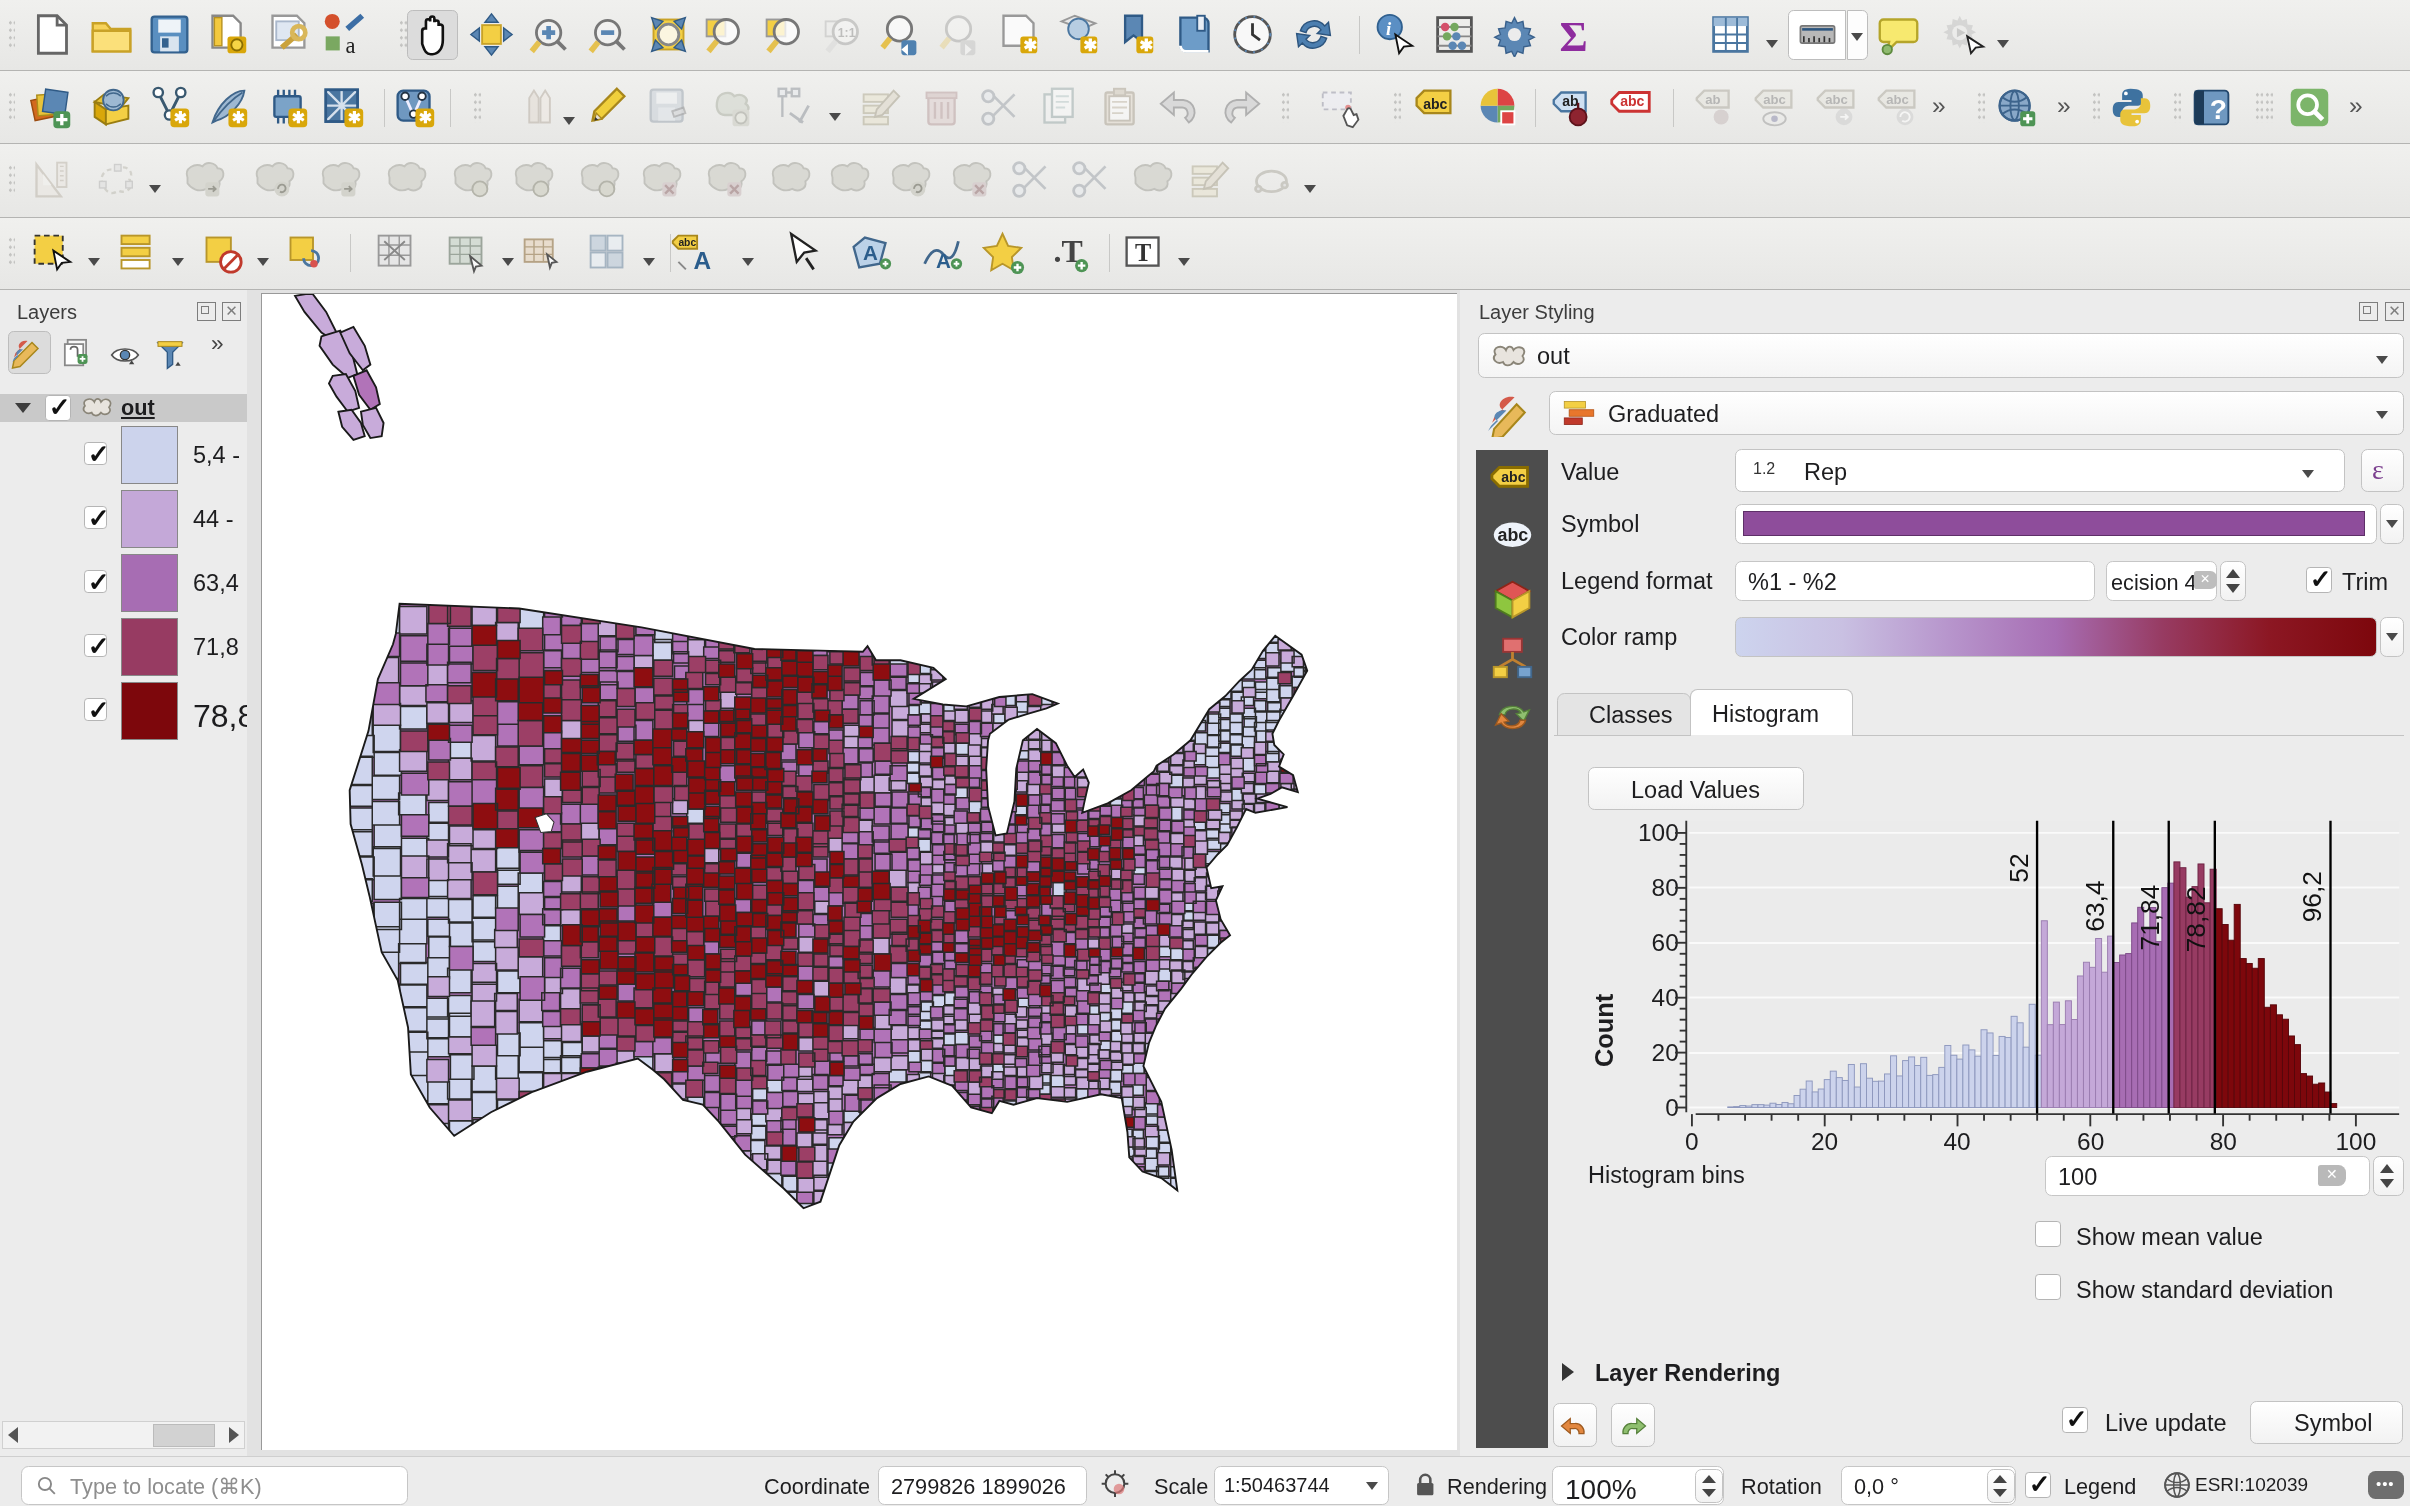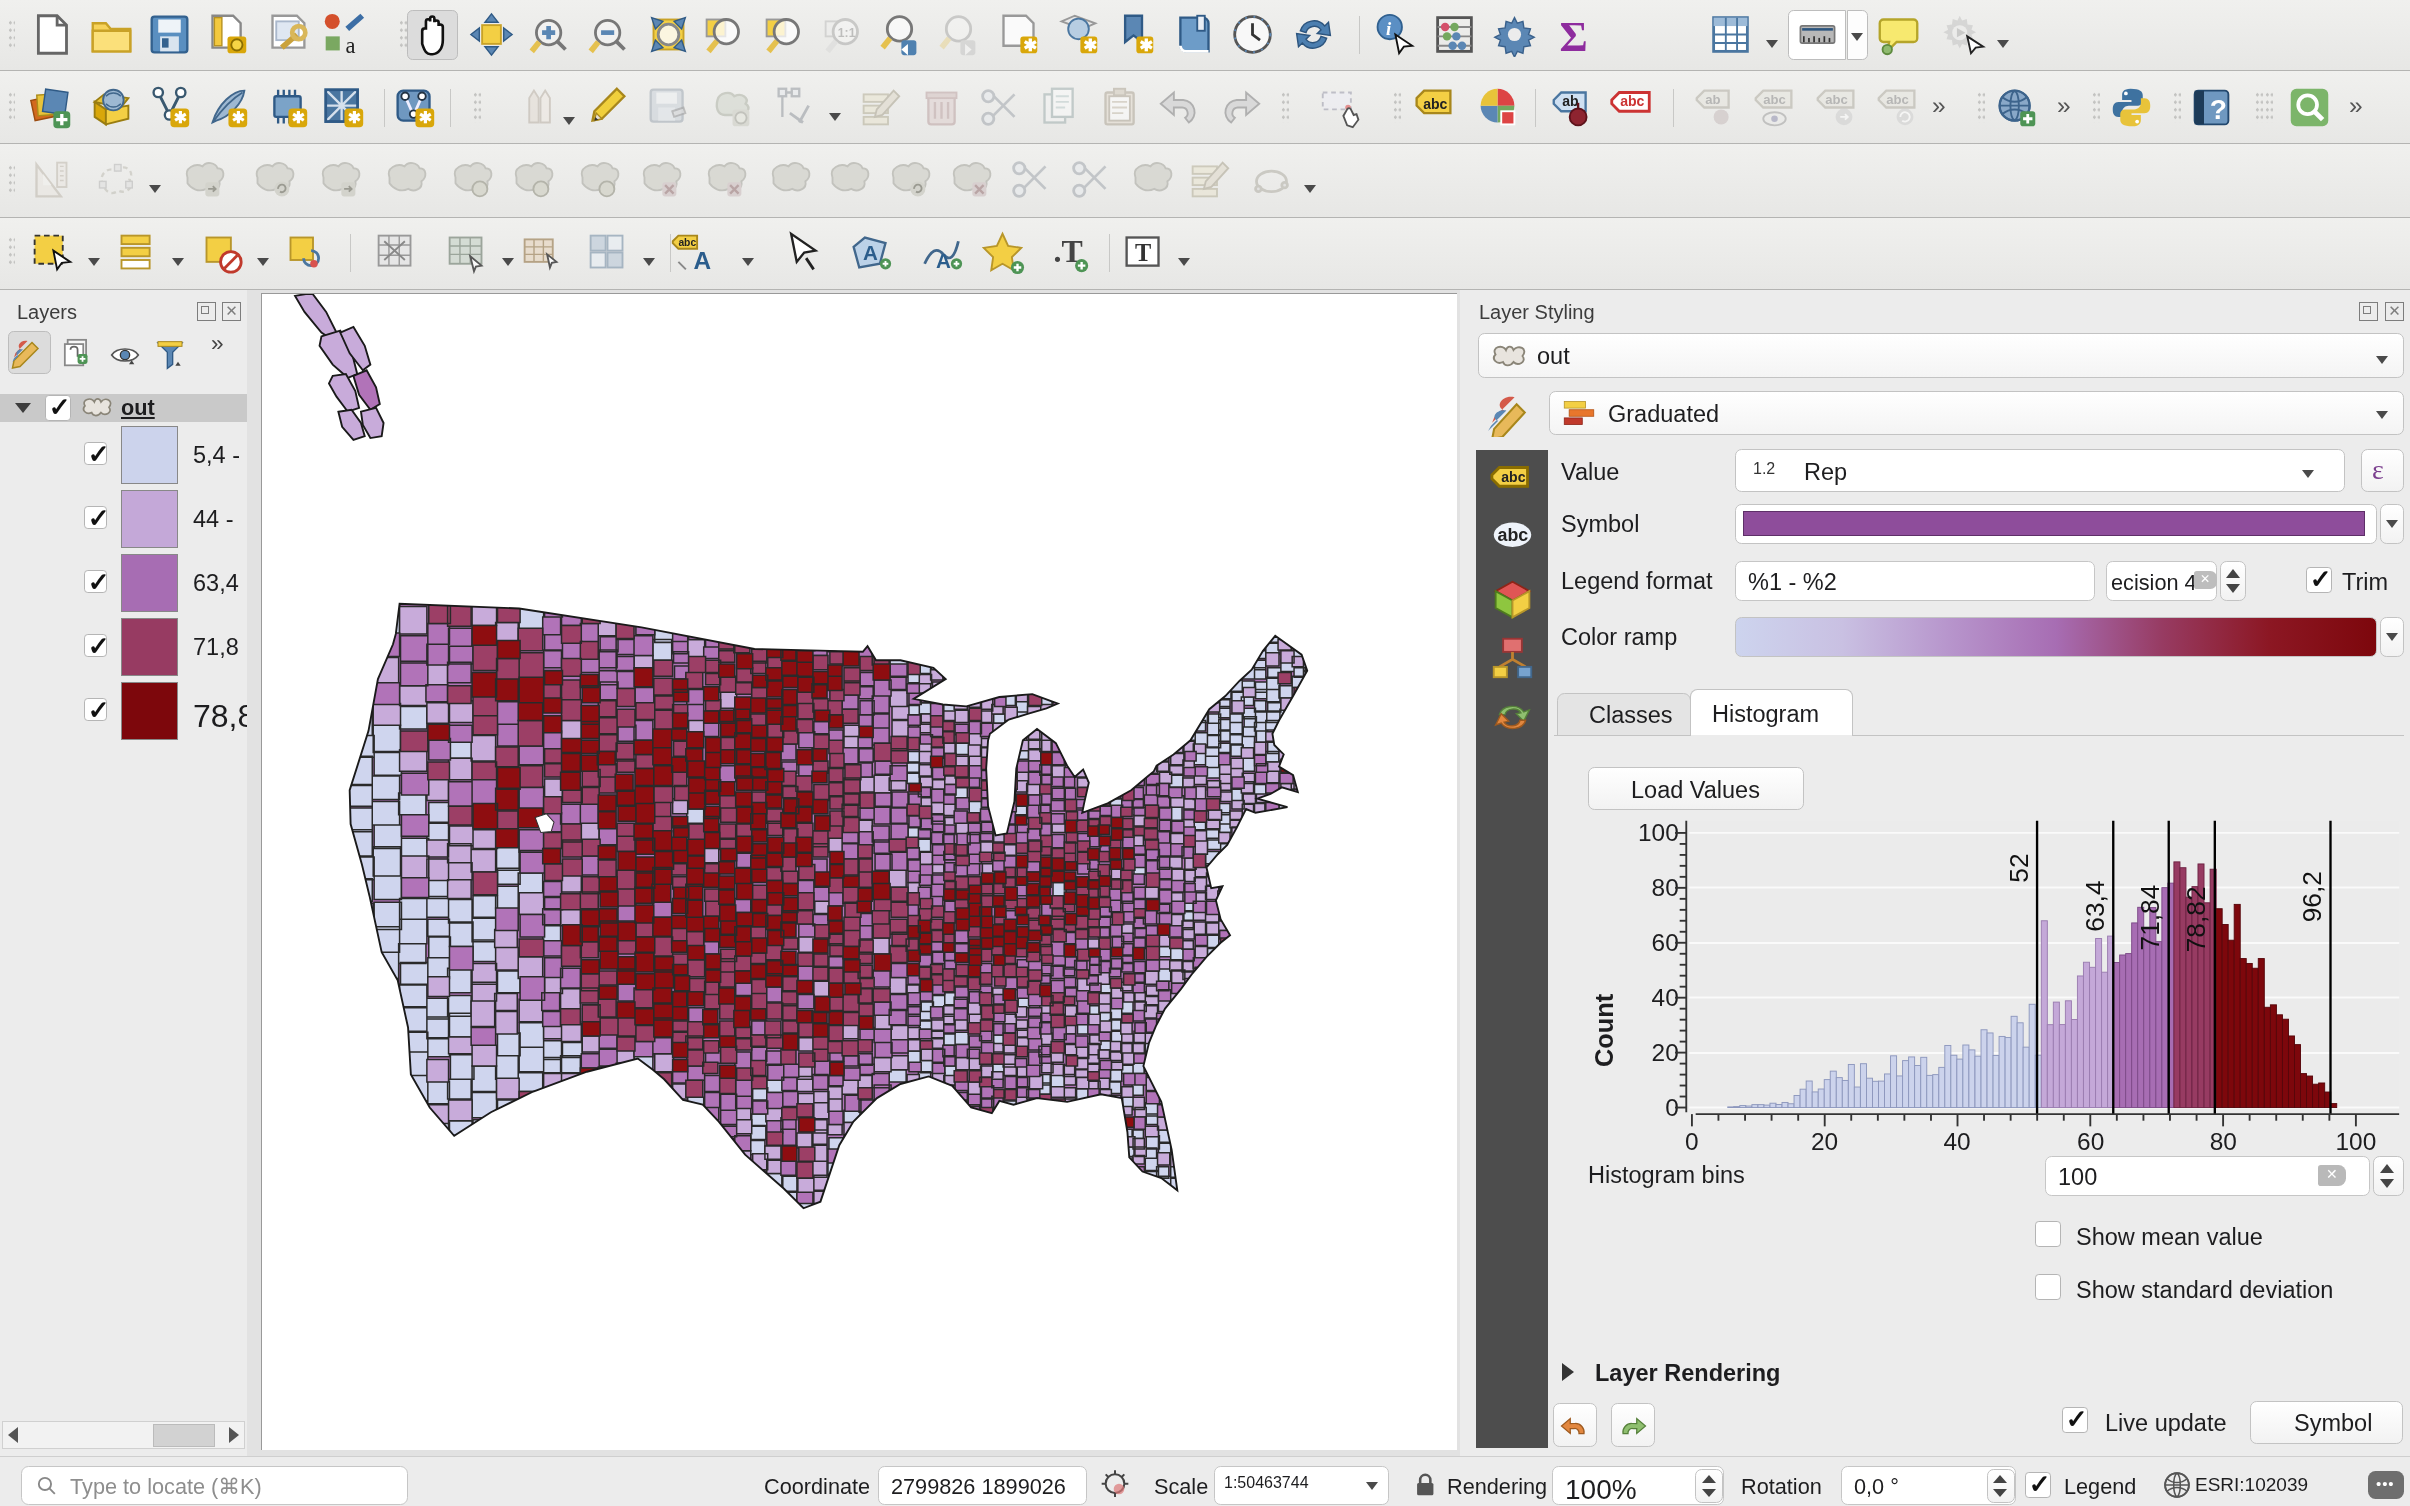--- a/index.html
+++ b/index.html
@@ -1057,21 +1057,21 @@
 <div class="lbl" style="left:764px;top:1474px;font-size:21.7px">Coordinate</div>
 <div class="input" style="left:878px;top:1466px;width:209px;height:39px"></div>
 <div class="lbl" style="left:891px;top:1474px;font-size:21.7px">2799826 1899026</div>
 <div class="abs" style="left:1099px;top:1469px;width:32px;height:32px"><svg viewBox="0 0 48 48" width="100%" height="100%">
       <circle cx="24" cy="22" r="14" fill="none" stroke="#444" stroke-width="3"></circle>
       <path d="M24 8 v-6 M24 36 v6 M10 22 h-6 M38 22 h6 M14 12 l-4 -4 M34 12 l4 -4" stroke="#444" stroke-width="3"></path>
       <circle cx="30" cy="30" r="8" fill="#d77" opacity="0.7"></circle>
     </svg></div>
 <div class="lbl" style="left:1154px;top:1474px;font-size:21.7px">Scale</div>
 <div class="input" style="left:1214px;top:1466px;width:175px;height:39px"></div>
-<div class="lbl" style="left:1224px;top:1474px;font-size:16px">1:50463744</div>
+<div class="lbl" style="left:1224px;top:1474px;font-size:20px">1:50463744</div>
 <div class="dd" style="left:1366px;top:1482px"></div>
 <div class="abs" style="left:1413px;top:1471px;width:24.5px;height:28px"><svg viewBox="0 0 48 48" width="100%" height="100%">
       <rect x="8" y="20" width="32" height="24" rx="3" fill="#555"></rect>
       <path d="M14 20 v-6 a10 10 0 0 1 20 0 v6" fill="none" stroke="#555" stroke-width="5"></path>
     </svg></div>
 <div class="lbl" style="left:1447px;top:1474px;font-size:21.7px">Rendering</div>
 <div class="input" style="left:1552px;top:1466px;width:172px;height:39px"></div>
 <div class="lbl" style="left:1565px;top:1474px;font-size:28px">100%</div>
 <div class="wbtn" style="left:1695px;top:1469px;width:28px;height:34px"></div>
 <div class="abs" style="left:1702px;top:1475px;width:0;height:0;border-left:7.5px solid transparent;border-right:7.5px solid transparent;border-bottom:8.5px solid #444"></div>

